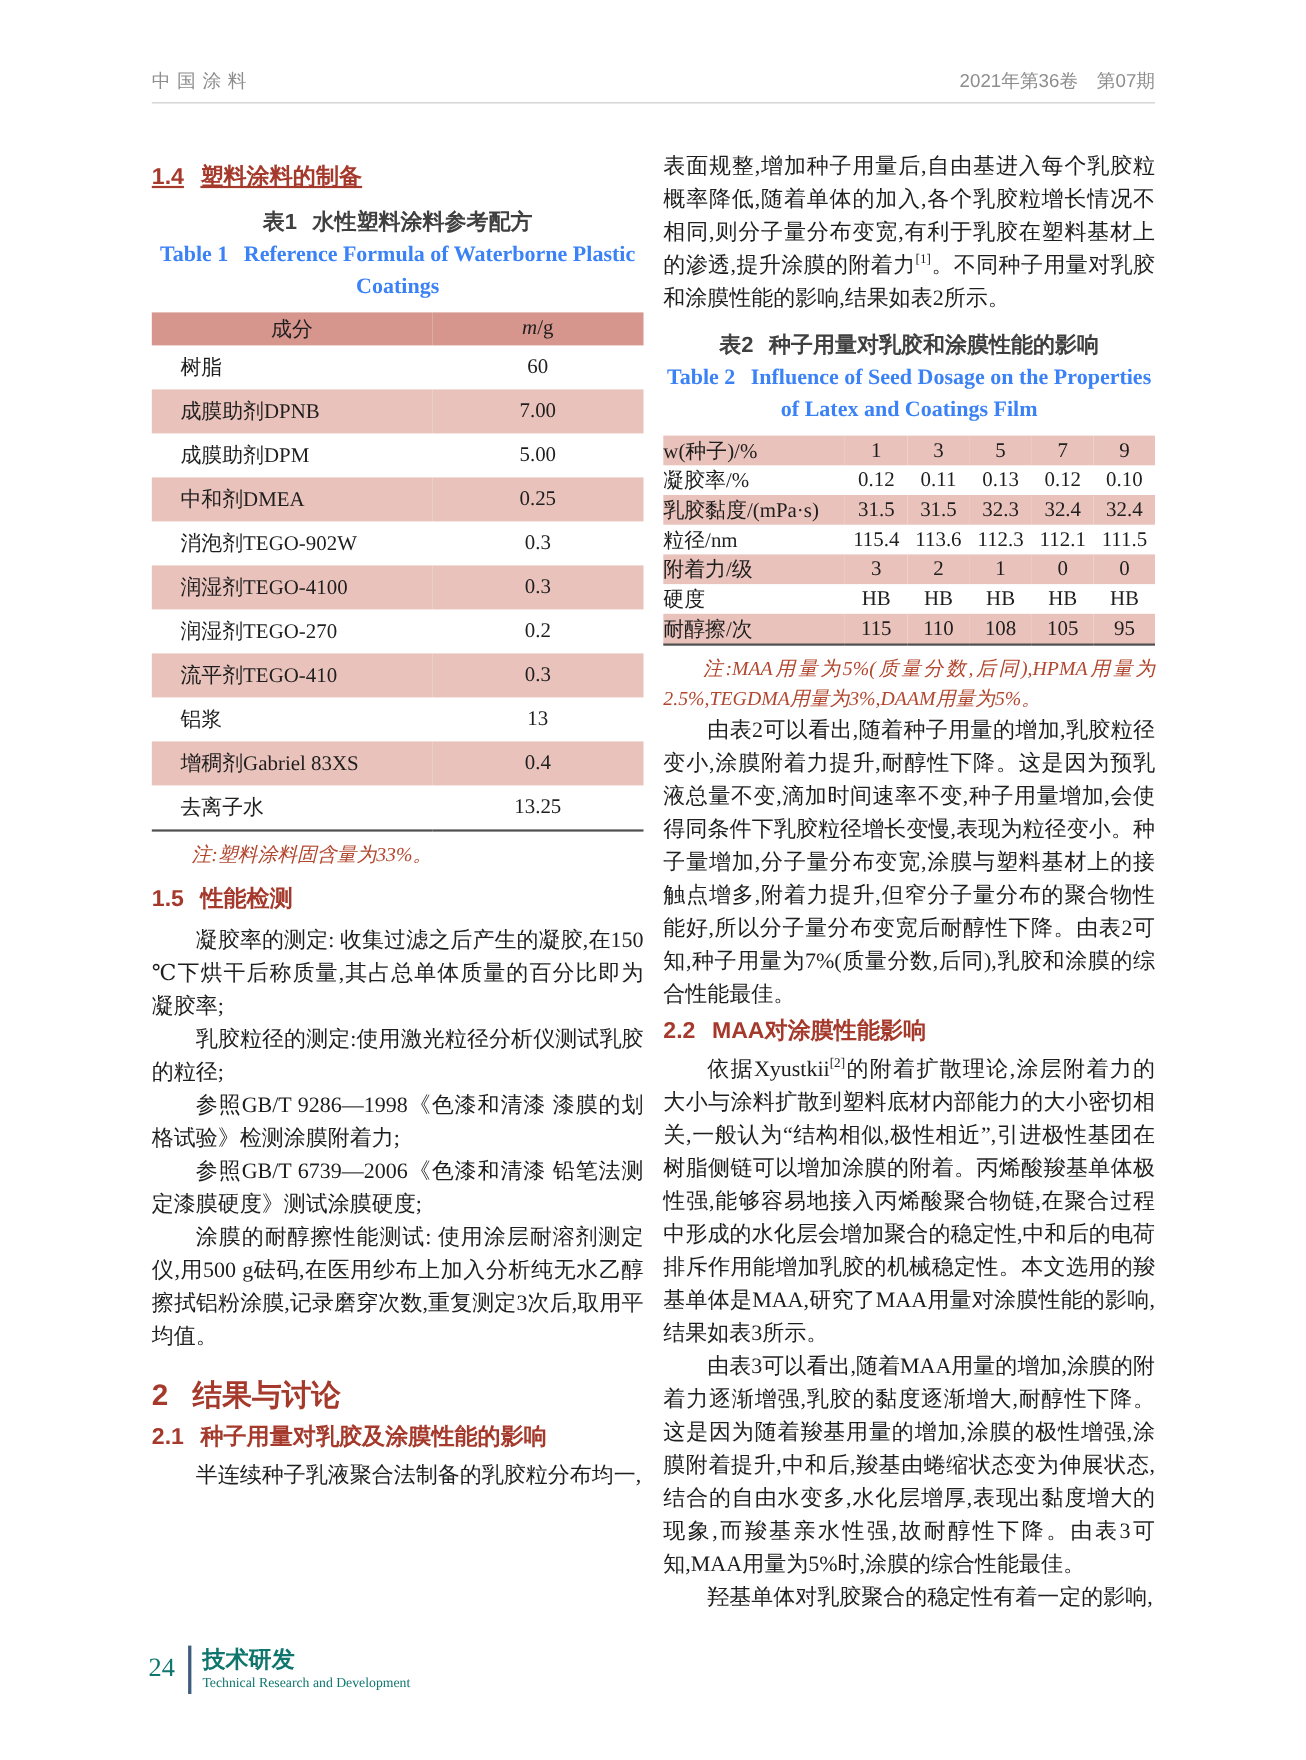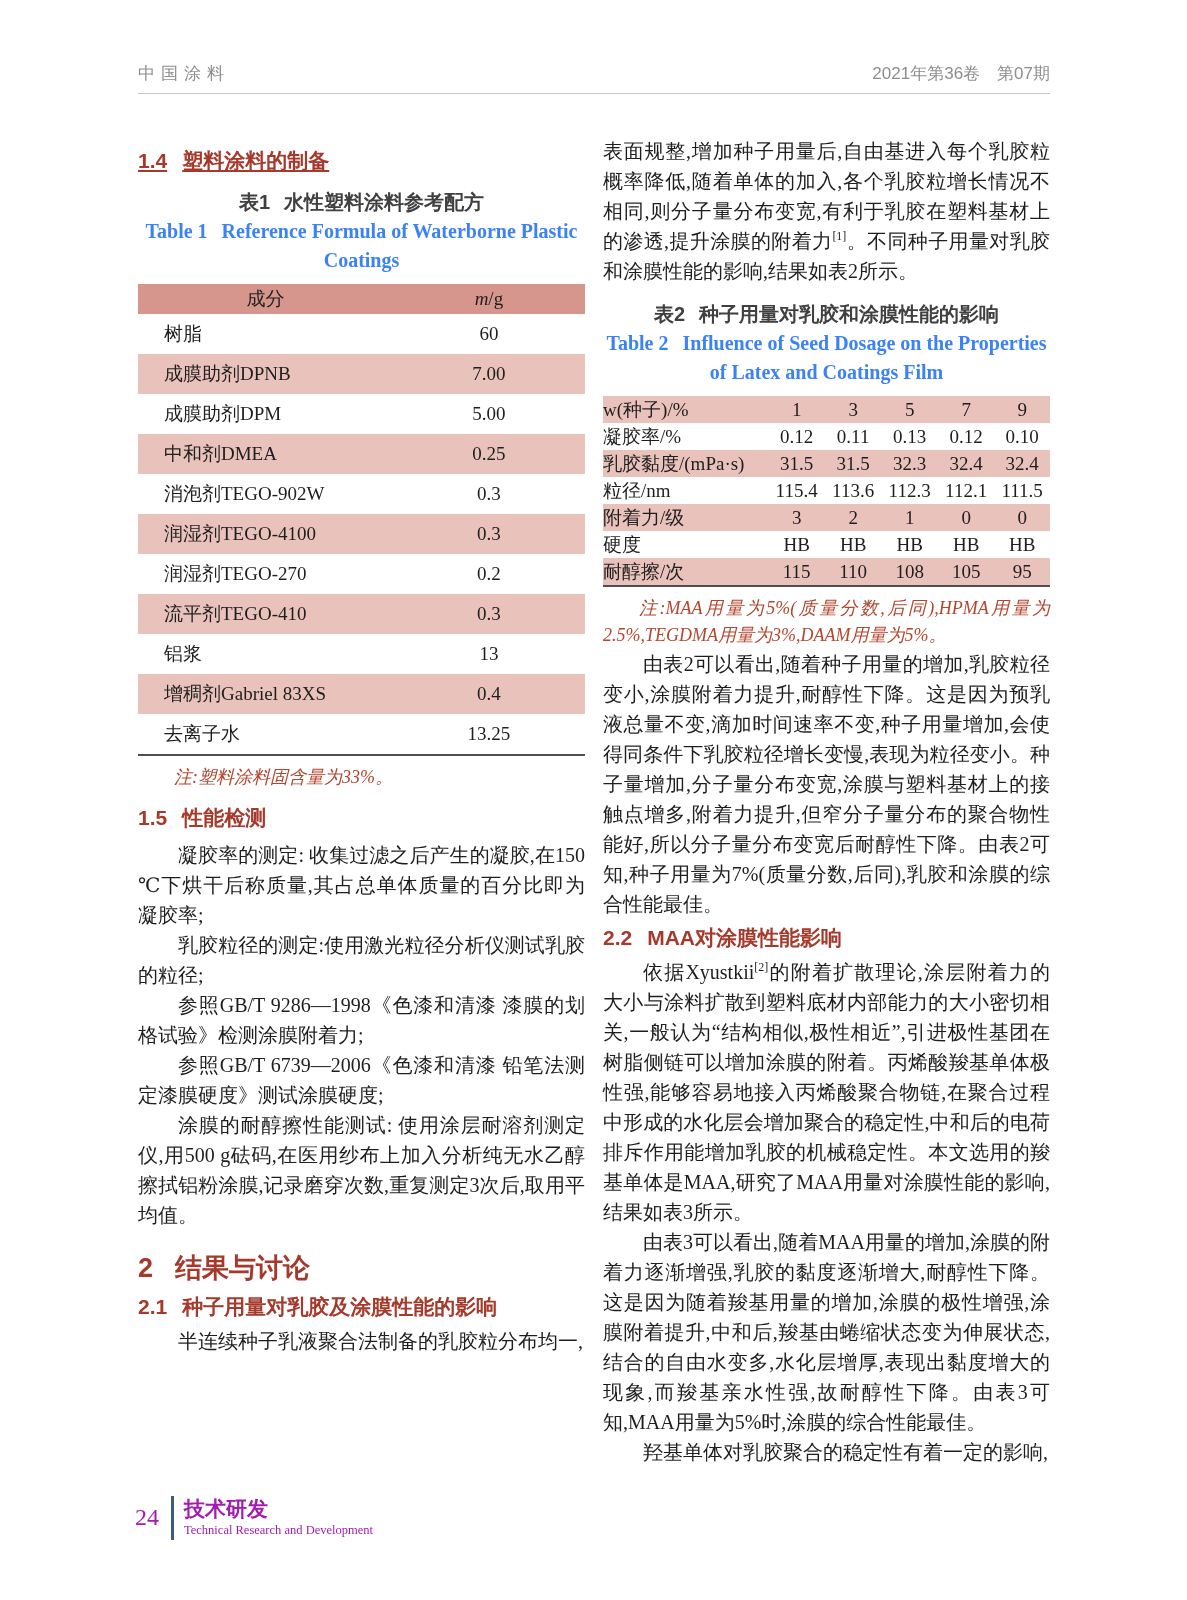--- a/index.html
+++ b/index.html
@@ -59,21 +59,21 @@
   .qty-symbol { font-style:italic; }
   .t2 tbody td { height:27px; text-align:center; }
   .t2 tbody td:first-child { text-align:left; width:37%;margin-left:36px; }
   .t2 tbody tr:nth-child(odd) { background:#e9c2bb; }
   
   .note {
     font-style:italic; color:#b2462e; font-size:18px; line-height:27px;
     margin:8px 0 0; text-indent:2em; text-align:justify;
   }
   
-  .page-footer { position:absolute; left:135px; top:1496px; display:flex; color:#a21caf; }
+  .page-footer { position:absolute; left:135px; top:1496px; display:flex; color:#0f766e; }
   .page-num { font-size:24px; align-self:center; margin-right:12px; }
   .footer-bar { width:3px; background:#3e5c7e; margin-right:10px; }
   .footer-zh {
     font-family:"Liberation Sans","DejaVu Sans",sans-serif;
     font-weight:bold; font-size:21px; line-height:1.2;
   }
   .footer-en { font-size:12.5px; line-height:1.5; }
 </style>
 </head>
 <body>

